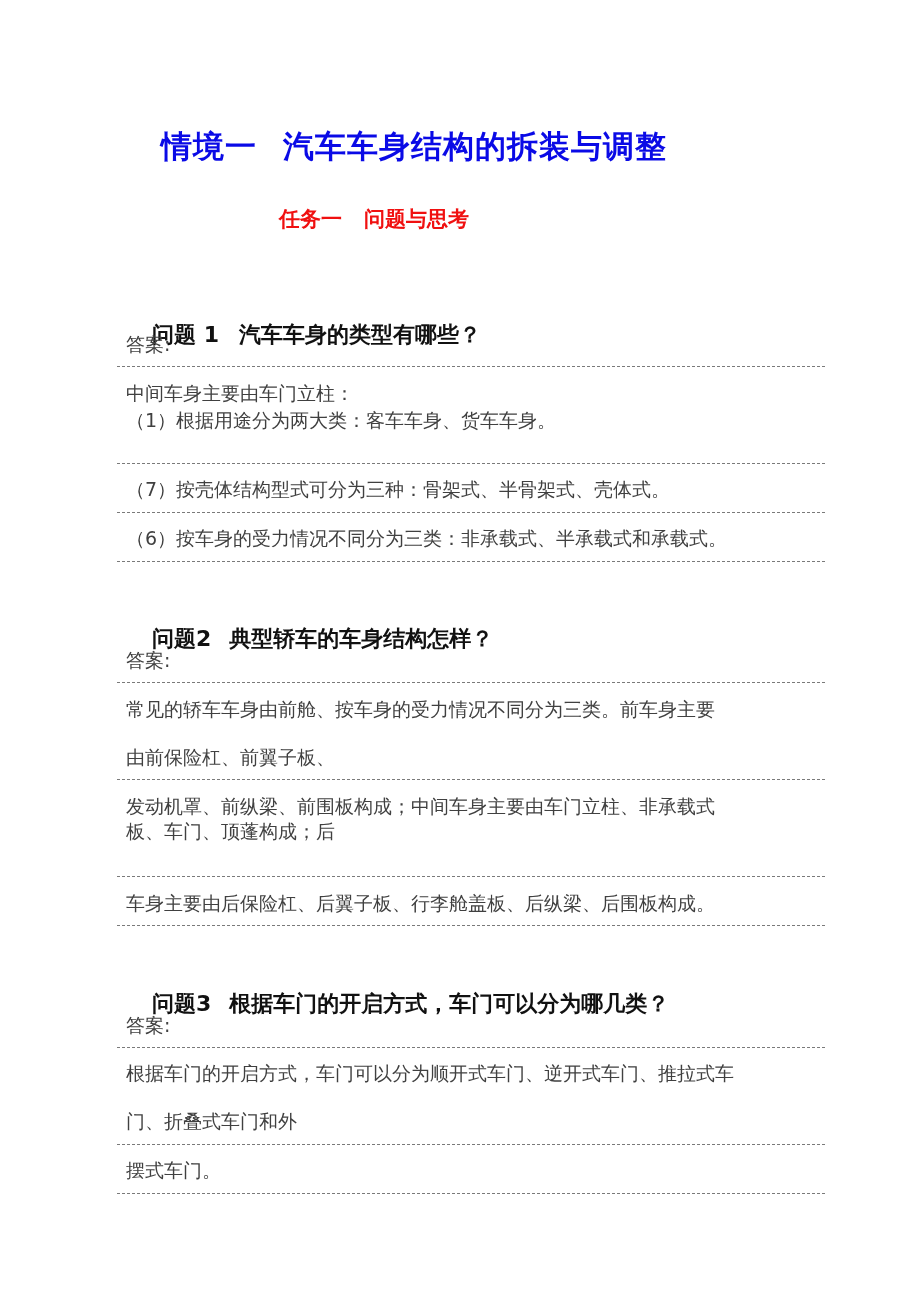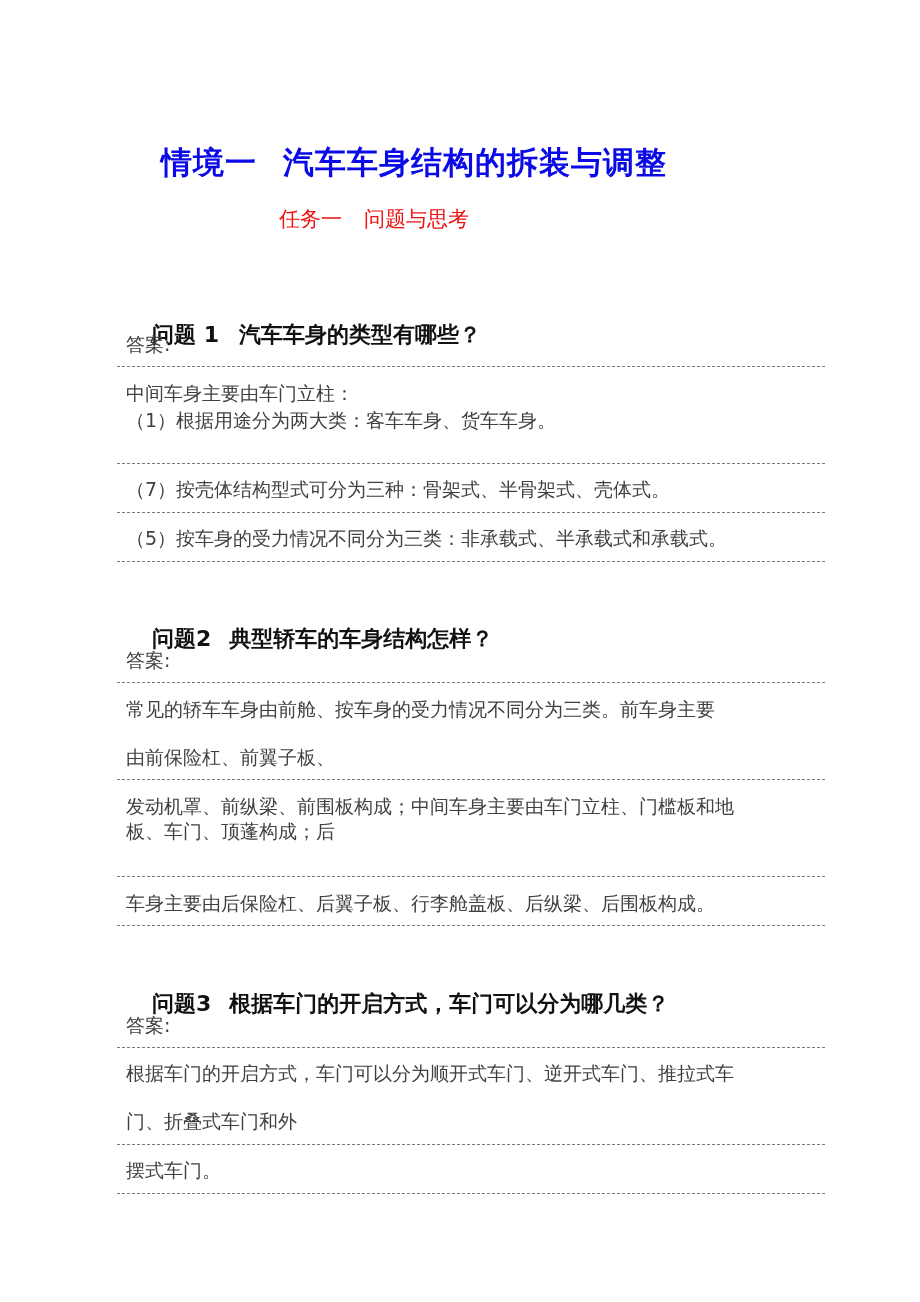--- a/index.html
+++ b/index.html
@@ -1,20 +1,20 @@
 <!DOCTYPE html>
 <html><head>
 <meta charset="utf-8">
 <style>
   html, body { margin: 0; padding: 0; background: #ffffff; }
   body { width: 920px; height: 1302px; position: relative; overflow: hidden;
          font-family: "DejaVu Sans", "Liberation Sans", sans-serif; color: #111; }
   .abs { position: absolute; white-space: nowrap; }
-  .title { left: 0; width: 828px; text-align: center; top: 142px; font-size: 31px; font-weight: bold; color: #0a0ae6; letter-spacing: 1px; }
-  .subtitle { left: 0; width: 748px; text-align: center; top: 205px; font-size: 21px; font-weight: normal; color: #f01010; }
+  .title { left: 0; width: 828px; text-align: center; top: 126px; font-size: 31px; font-weight: bold; color: #0a0ae6; letter-spacing: 1px; }
+  .subtitle { left: 0; width: 748px; text-align: center; top: 205px; font-size: 21px; font-weight: bold; color: #f01010; }
   .q { left: 152px; font-size: 22px; font-weight: bold; color: #111; margin-top: 36px; }
   .t { left: 126px; font-size: 19px; color: #404040; }
   .dash { left: 117px; width: 708px; height: 0; border-top: 1px dashed #7a7a7a; }
   .gap { display: inline-block; width: 26px; }
 </style>
 </head>
 <body>
 
 <div>
 
@@ -29,32 +29,32 @@
   <div class="abs q" style="top:284px">
     <span>问题 1</span><span class="gap" style="width:20px"></span><span>汽车车身的类型有哪些？</span>
   </div>
   <div class="abs t" style="top:332px">答案:</div>
   <div class="abs dash" style="top:366px"></div>
   <div class="abs t" style="top:381px">中间车身主要由车门立柱：</div>
   <div class="abs t" style="top:408px">（1）根据用途分为两大类：客车车身、货车车身。</div>
   <div class="abs dash" style="top:463px"></div>
   <div class="abs t" style="top:477px">（7）按壳体结构型式可分为三种：骨架式、半骨架式、壳体式。</div>
   <div class="abs dash" style="top:512px"></div>
-  <div class="abs t" style="top:526px">（5）按车身的受力情况不同分为三类：非承载式、半承载式和承载式。</div>
+  <div class="abs t" style="top:526px">（6）按车身的受力情况不同分为三类：非承载式、半承载式和承载式。</div>
   <div class="abs dash" style="top:561px"></div>
 
   <div class="abs q" style="top:588px">
     <span>问题2</span><span class="gap" style="width:18px"></span><span>典型轿车的车身结构怎样？</span>
   </div>
   <div class="abs t" style="top:648px">答案:</div>
   <div class="abs dash" style="top:682px"></div>
   <div class="abs t" style="top:697px">常见的轿车车身由前舱、按车身的受力情况不同分为三类。前车身主要</div>
   <div class="abs t" style="top:745px">由前保险杠、前翼子板、</div>
   <div class="abs dash" style="top:779px"></div>
-  <div class="abs t" style="top:794px">发动机罩、前纵梁、前围板构成；中间车身主要由车门立柱、门槛板和地</div>
+  <div class="abs t" style="top:794px">发动机罩、前纵梁、前围板构成；中间车身主要由车门立柱、非承载式</div>
   <div class="abs t" style="top:819px">板、车门、顶蓬构成；后</div>
   <div class="abs dash" style="top:876px"></div>
   <div class="abs t" style="top:891px">车身主要由后保险杠、后翼子板、行李舱盖板、后纵梁、后围板构成。</div>
   <div class="abs dash" style="top:925px"></div>
 
   <div class="abs q" style="top:953px">
     <span>问题3</span><span class="gap" style="width:18px"></span><span>根据车门的开启方式，车门可以分为哪几类？</span>
   </div>
   <div class="abs t" style="top:1013px">答案:</div>
   <div class="abs dash" style="top:1047px"></div>

